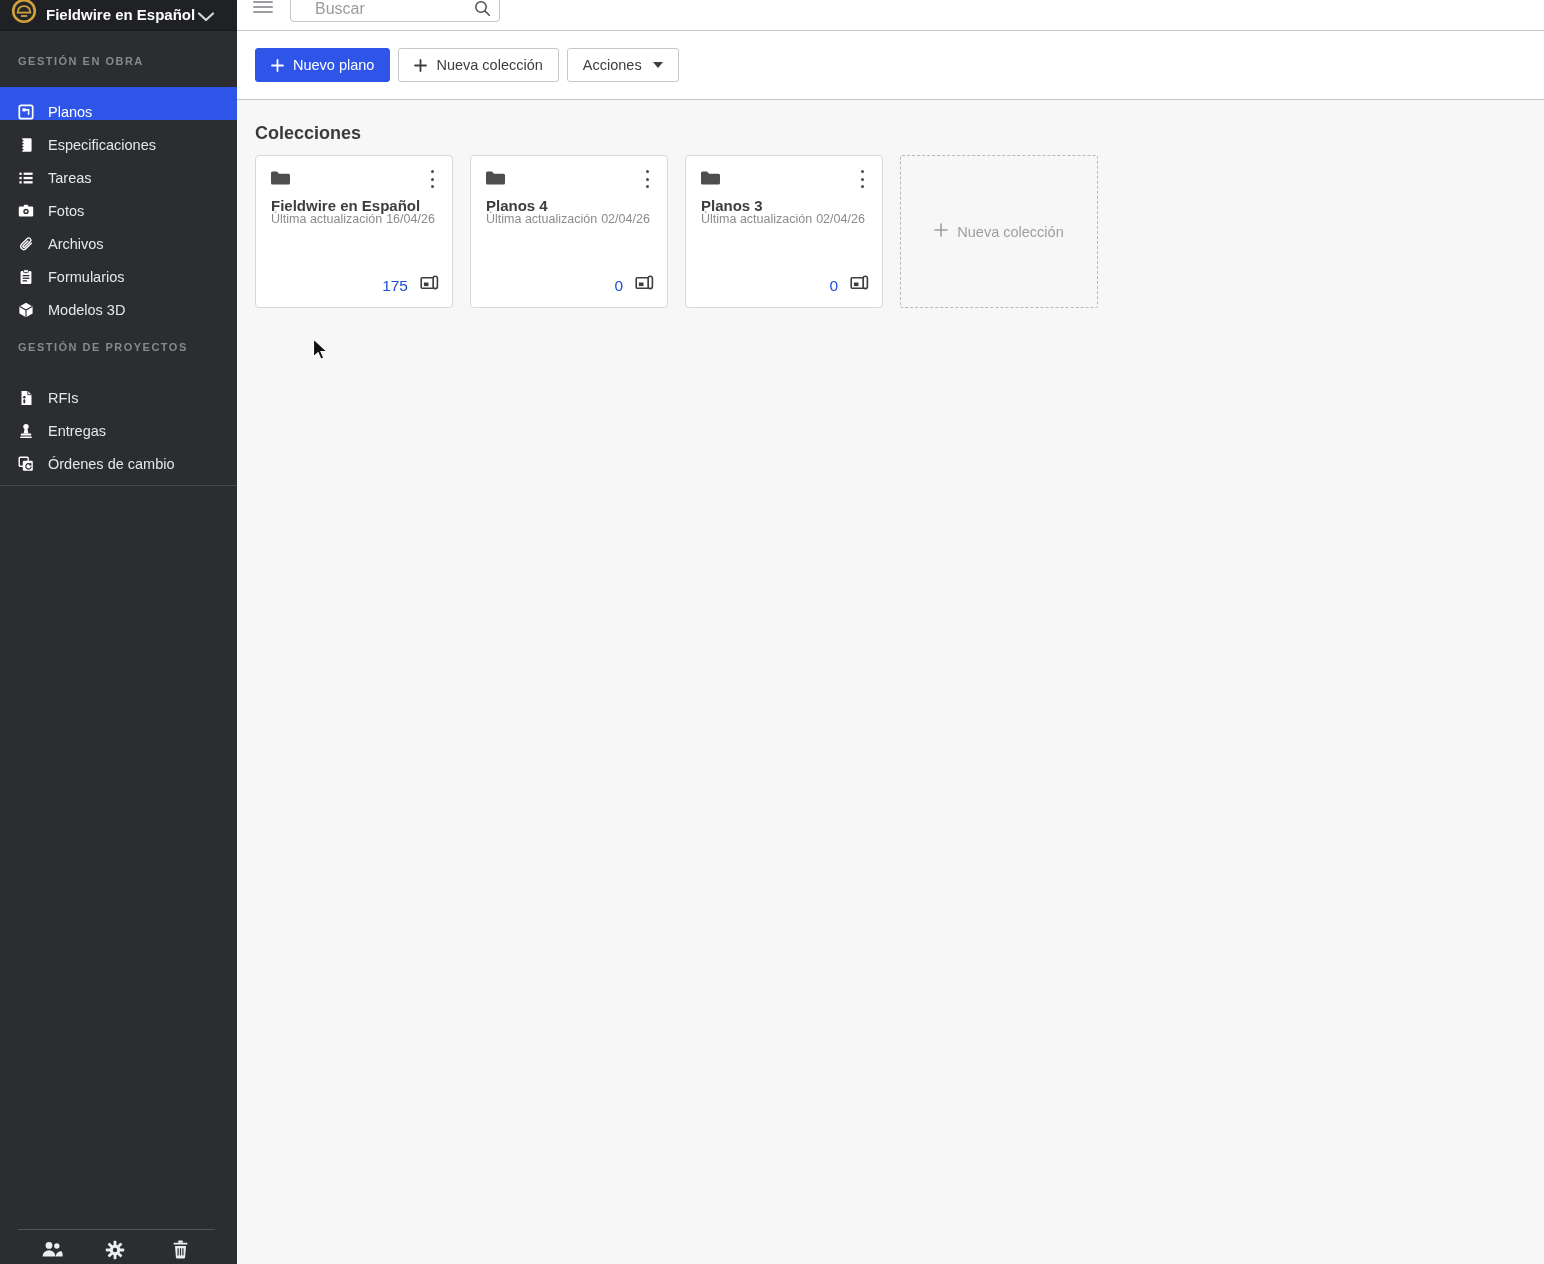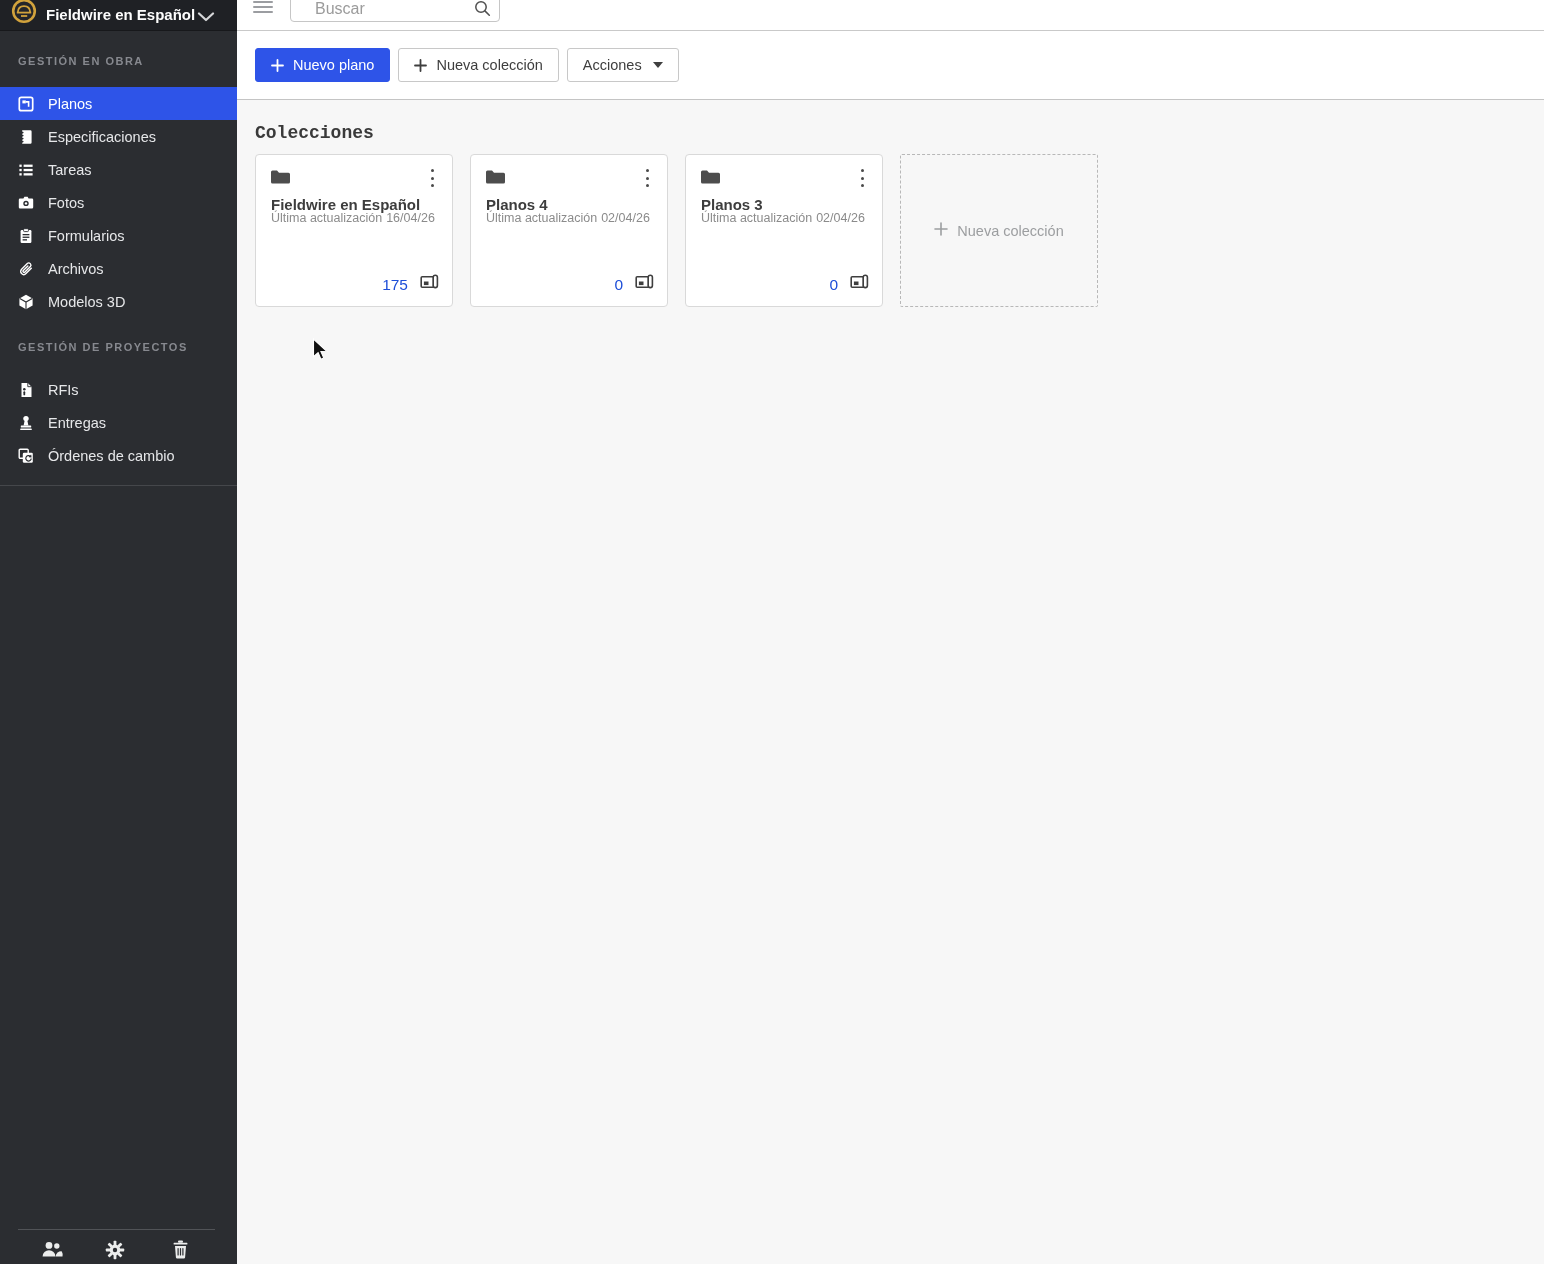--- a/index.html
+++ b/index.html
@@ -36,21 +36,21 @@
   }
   .workspace-chevron{position:absolute;left:197px;top:8px;}
 
   .section-label{
     margin:24px 0 19px 18px;height:13px;
     font-size:11px;font-weight:bold;letter-spacing:1.5px;
     color:var(--section-label);
   }
   .section-label.second{margin-top:23px;}
   .nav-item{
-    height:33px;display:flex;align-items:center;
+    height:33px;display:flex;align-items:flex-end;
     padding-left:18px;cursor:pointer;
     color:var(--sidebar-text);font-size:14.5px;
   }
   .nav-item .nav-icon{width:16px;height:16px;margin-right:14px;flex:none;display:inline-flex;}
   .nav-item.active{background:var(--accent-blue);color:#ffffff;}
   .sidebar-divider{height:1px;background:#45474b;margin-top:13px;}
 
   .sidebar-footer-divider{
     position:absolute;left:18px;top:1229px;width:197px;height:1px;background:#515357;
   }
@@ -99,21 +99,21 @@
   .btn + .btn{margin-left:8px;}
   .btn .caret{margin-left:11px;display:inline-flex;}
   .btn-actions{margin-left:10px;}
 
   
   .content{
     position:absolute;left:237px;top:100px;right:0;bottom:0;
     background:var(--content-bg);
   }
   .content-heading{
-    margin:23px 0 0 18px;font-size:18px;font-weight:bold;color:#3a3a3a;font-family:Liberation Mono, monospace;
+    margin:23px 0 0 18px;font-size:18px;font-weight:bold;color:#3a3a3a;
   }
   .cards{margin:11px 0 0 18px;display:flex;gap:17px;}
   .card{
     position:relative;width:198px;height:153px;
     background:#ffffff;border:1px solid var(--card-border);border-radius:4px;
     cursor:pointer;
   }
   .card .folder{position:absolute;left:14px;top:14px;display:inline-flex;}
   .card .kebab{
     position:absolute;right:14px;top:13px;width:12px;height:20px;
@@ -212,37 +212,37 @@
         <circle cx="8" cy="8.4" r="2.7" fill="#2b2d31"></circle>
         <circle cx="8" cy="8.4" r="1.2" fill="#fff"></circle>
       </svg>
     </span>
     <span>Fotos</span>
   </div>
 
   <div class="nav-item">
     <span class="nav-icon">
       <svg width="16" height="16" viewBox="0 0 16 16">
+        <path d="M13.3 7.3 L8 12.6 a3.1 3.1 0 0 1 -4.4 -4.4 L9.3 2.5 a2.2 2.2 0 0 1 3.1 3.1 L6.9 11.1 a1.1 1.1 0 0 1 -1.6 -1.6 L9.9 4.9" fill="none" stroke="#fff" stroke-width="1.4" stroke-linecap="round"></path>
+      </svg>
+    </span>
+    <span>Archivos</span>
+  </div>
+
+  <div class="nav-item">
+    <span class="nav-icon">
+      <svg width="16" height="16" viewBox="0 0 16 16">
         <rect x="2.6" y="2" width="10.8" height="13" rx="1.2" fill="#fff"></rect>
         <rect x="5.6" y="0.7" width="4.8" height="2.9" rx="0.8" fill="#fff" stroke="#2b2d31" stroke-width="0.9"></rect>
         <rect x="4.6" y="6" width="6.8" height="1.3" fill="#2b2d31"></rect>
         <rect x="4.6" y="8.6" width="6.8" height="1.3" fill="#2b2d31"></rect>
         <rect x="4.6" y="11.2" width="4.4" height="1.3" fill="#2b2d31"></rect>
       </svg>
     </span>
     <span>Formularios</span>
-  </div>
-
-  <div class="nav-item">
-    <span class="nav-icon">
-      <svg width="16" height="16" viewBox="0 0 16 16">
-        <path d="M13.3 7.3 L8 12.6 a3.1 3.1 0 0 1 -4.4 -4.4 L9.3 2.5 a2.2 2.2 0 0 1 3.1 3.1 L6.9 11.1 a1.1 1.1 0 0 1 -1.6 -1.6 L9.9 4.9" fill="none" stroke="#fff" stroke-width="1.4" stroke-linecap="round"></path>
-      </svg>
-    </span>
-    <span>Archivos</span>
   </div>
 
   <div class="nav-item">
     <span class="nav-icon">
       <svg width="16" height="16" viewBox="0 0 16 16">
         <path d="M8 0.8 L14.6 4.4 V11.6 L8 15.2 L1.4 11.6 V4.4 Z" fill="#fff"></path>
         <path d="M1.8 4.6 L8 8 L14.2 4.6 M8 8 V15" stroke="#2b2d31" stroke-width="1.1" fill="none"></path>
       </svg>
     </span>
     <span>Modelos 3D</span>

